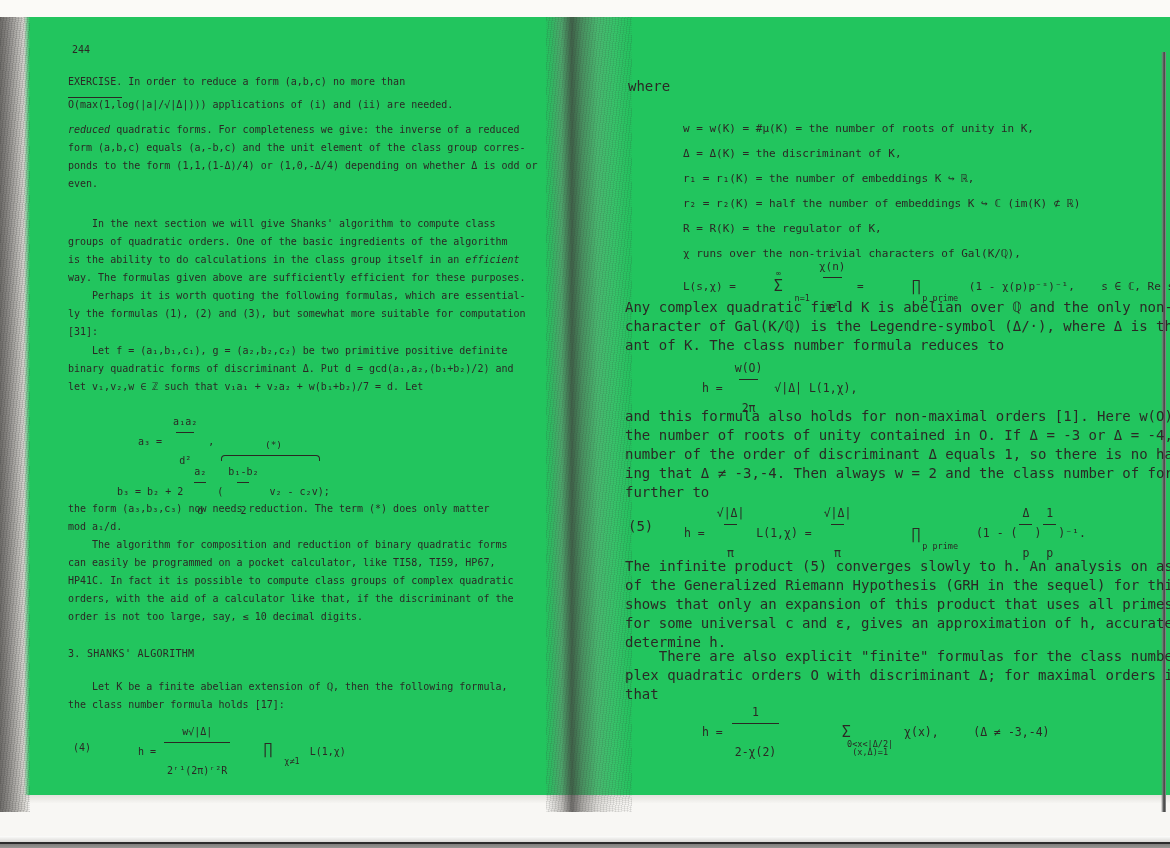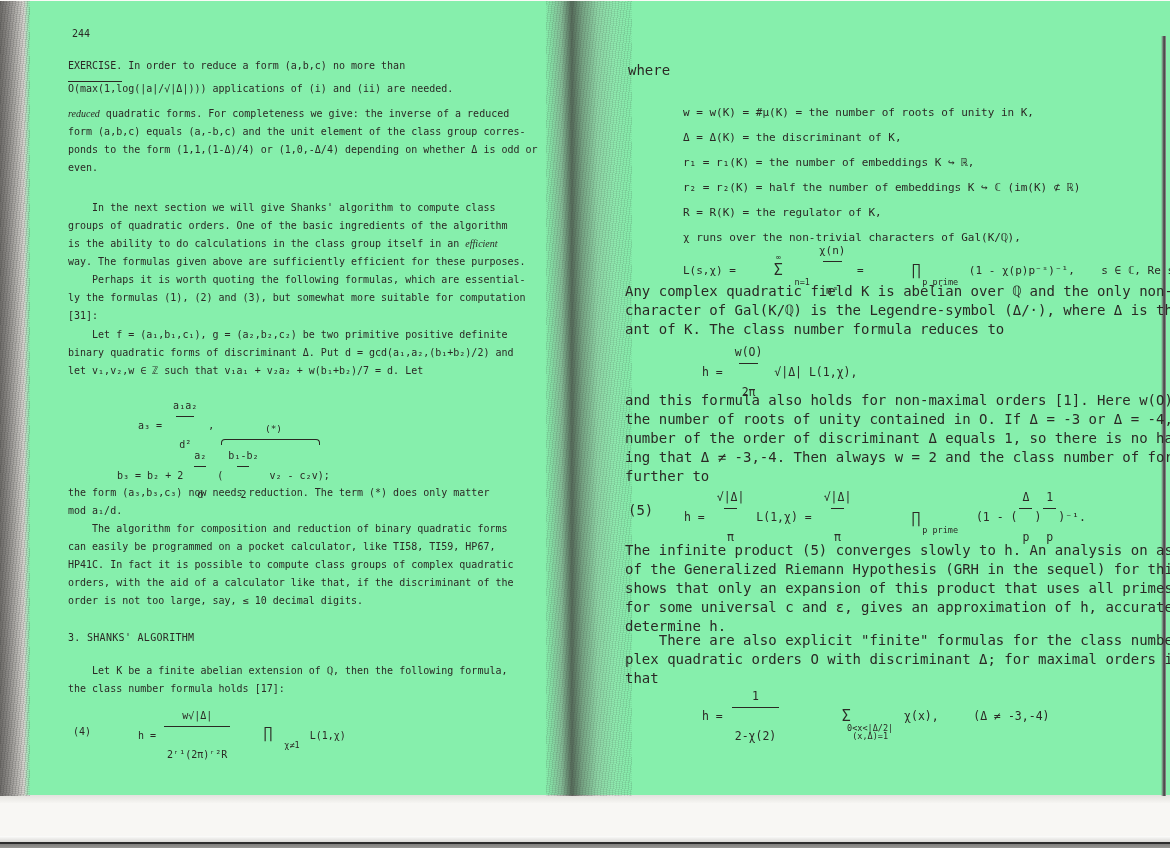--- a/index.html
+++ b/index.html
@@ -2,21 +2,21 @@
 <html><head>
 <meta charset="utf-8">
 <style>
   html,body{margin:0;padding:0;}
   body{
     width:1170px;height:848px;position:relative;overflow:hidden;
     background:#fbfaf7;
     font-family:"DejaVu Sans Mono","Liberation Mono","DejaVu Sans",monospace;
     color:#2b2925;
   }
-  .page-area{position:absolute;left:0;top:1px;width:1170px;height:795px;background:#86efac;}
+  .page-area{position:absolute;left:0;top:17px;width:1170px;height:795px;background:#22c55e;}
   
   .edge-strip-left{
     position:absolute;left:0;top:0;width:30px;height:795px;z-index:1;
     background:
       repeating-linear-gradient(97deg, rgba(40,40,40,.14) 0 1px, transparent 1px 3px),
       repeating-linear-gradient(8deg, rgba(60,60,60,.12) 0 1px, transparent 1px 2px),
       linear-gradient(90deg,#6e6c69 0%,#8a8885 25%,#b3b1ad 55%,#d8d6d1 80%,rgba(230,228,223,0) 100%);
   }
   .gutter-strip{
     position:absolute;left:546px;top:0;width:86px;height:795px;z-index:1;
@@ -32,21 +32,21 @@
   .bottom-strip1{position:absolute;left:0;top:795px;width:1170px;height:8px;background:linear-gradient(#e3e2de,#f6f5f2);}
   .bottom-strip2{position:absolute;left:0;top:803px;width:1170px;height:33px;background:#f8f7f4;}
   .bottom-strip3{position:absolute;left:0;top:836px;width:1170px;height:6px;background:linear-gradient(#fdfdfc,#d9d8d5);}
   .bottom-bar{position:absolute;left:0;top:842px;width:1170px;height:6px;
     background:linear-gradient(180deg,#2c2c2c 0,#2c2c2c 2px,#7e7d7b 2px,#989794 100%);}
   
   .tb{position:absolute;white-space:pre;margin:0;z-index:2;}
   .lp{font-size:10px;line-height:18px;}
   .rp{font-size:14px;line-height:19px;}
   .defs{font-size:11px;line-height:25px;}
-  .it{font-style:italic;font-family:Liberation Serif, serif;}
+  .it{font-style:italic;}
   .ul{border-bottom:1px solid #2b2925;padding-bottom:10px;}
   .heading{letter-spacing:.3px;}
   
   .formula{position:absolute;display:flex;align-items:center;z-index:2;white-space:pre;}
   .formula.lp{font-size:10px;}
   .formula.rp{font-size:11.5px;}
   .ftxt{white-space:pre;}
   .frac{display:inline-flex;flex-direction:column;align-items:center;margin:0 2px;}
   .frac .num{padding:0 3px 1px;}
   .frac .den{border-top:1px solid #2a2823;padding:19px 3px 0;}

